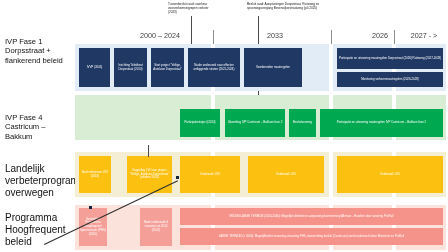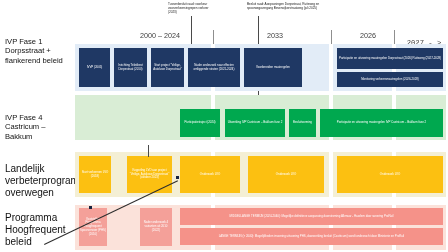--- a/index.html
+++ b/index.html
@@ -39,22 +39,22 @@
   <div class="callout" style="left:168px;top:2px;width:46px;">Tussenbesluit raad: voorkeur voorverkeersingrepen verkeer (2023)</div>
   <div class="vline" style="left:191px;top:16px;height:42px;"></div>
   <div class="dot" style="left:190px;top:66px;"></div>
 
   <div class="callout" style="left:247px;top:2px;width:88px;">Besluit raad: Aanpassingen Dorpsstraat, Ruiteweg en spoorwegovergang Beverwijkerstraatweg (juli 2025)</div>
   <div class="vline" style="left:258px;top:16px;height:93px;"></div>
   <div class="dot" style="left:257px;top:107px;"></div>
 
   <div class="yearlab" style="left:110px;top:31px;width:100px;">2000 – 2024</div>
   <div class="yearlab" style="left:245px;top:31px;width:60px;">2033</div>
-  <div class="yearlab" style="left:338px;top:31px;width:60px;">2026</div>
-  <div class="yearlab" style="left:400px;top:39px;width:48px;font-family:Liberation Mono, monospace;">2027 - &gt;</div>
+  <div class="yearlab" style="left:350px;top:31px;width:60px;">2026</div>
+  <div class="yearlab" style="left:400px;top:31px;width:48px;">2027 - &gt;</div>
 
   <div class="ydiv" style="left:213px;top:30px;height:14px;"></div>
   <div class="ydiv" style="left:331px;top:30px;height:14px;"></div>
   <div class="ydiv" style="left:394px;top:30px;height:14px;"></div>
 
   <div class="rowlabel rl-big" style="left:5px;top:37px;width:64px;">IVP Fase 1 Dorpsstraat + flankerend beleid</div>
 
   <div class="band b1" style="left:75px;top:44px;width:136px;height:47px;"></div>
   <div class="band b1" style="left:215px;top:44px;width:114px;height:47px;"></div>
   <div class="band b1" style="left:333px;top:44px;width:59px;height:47px;"></div>

